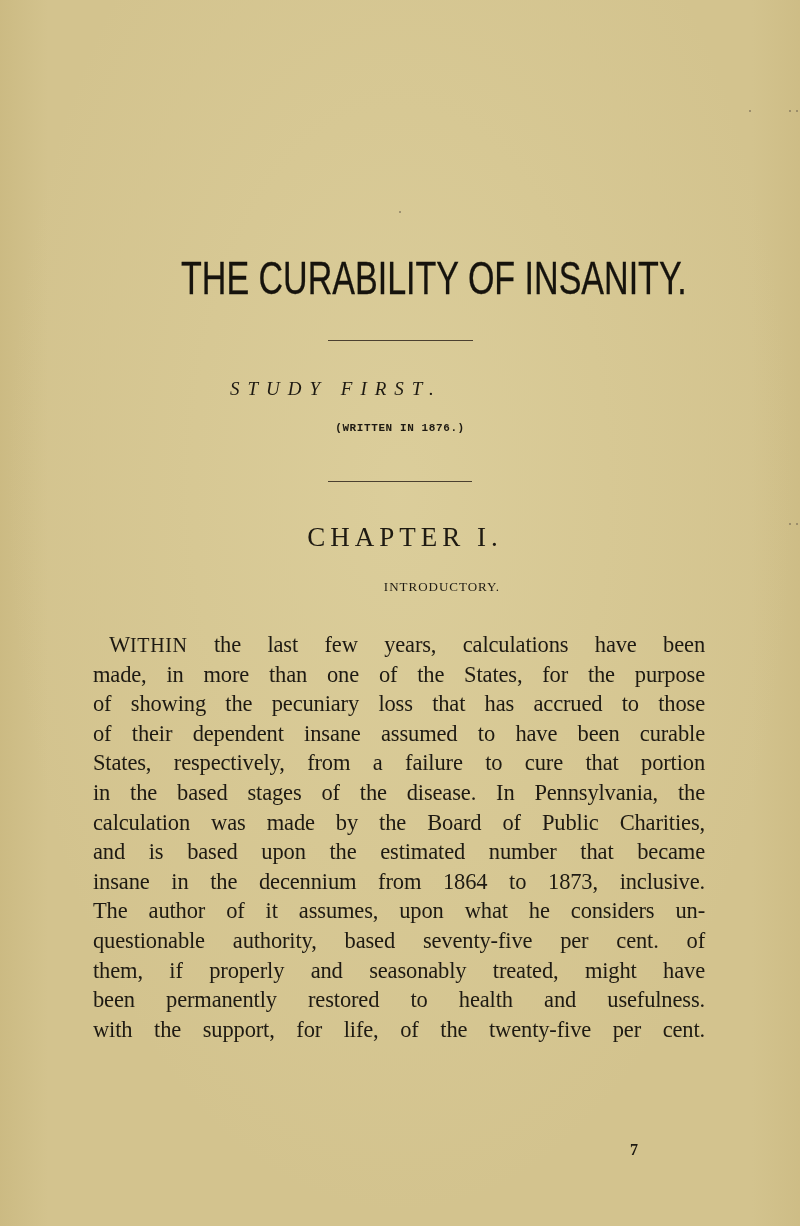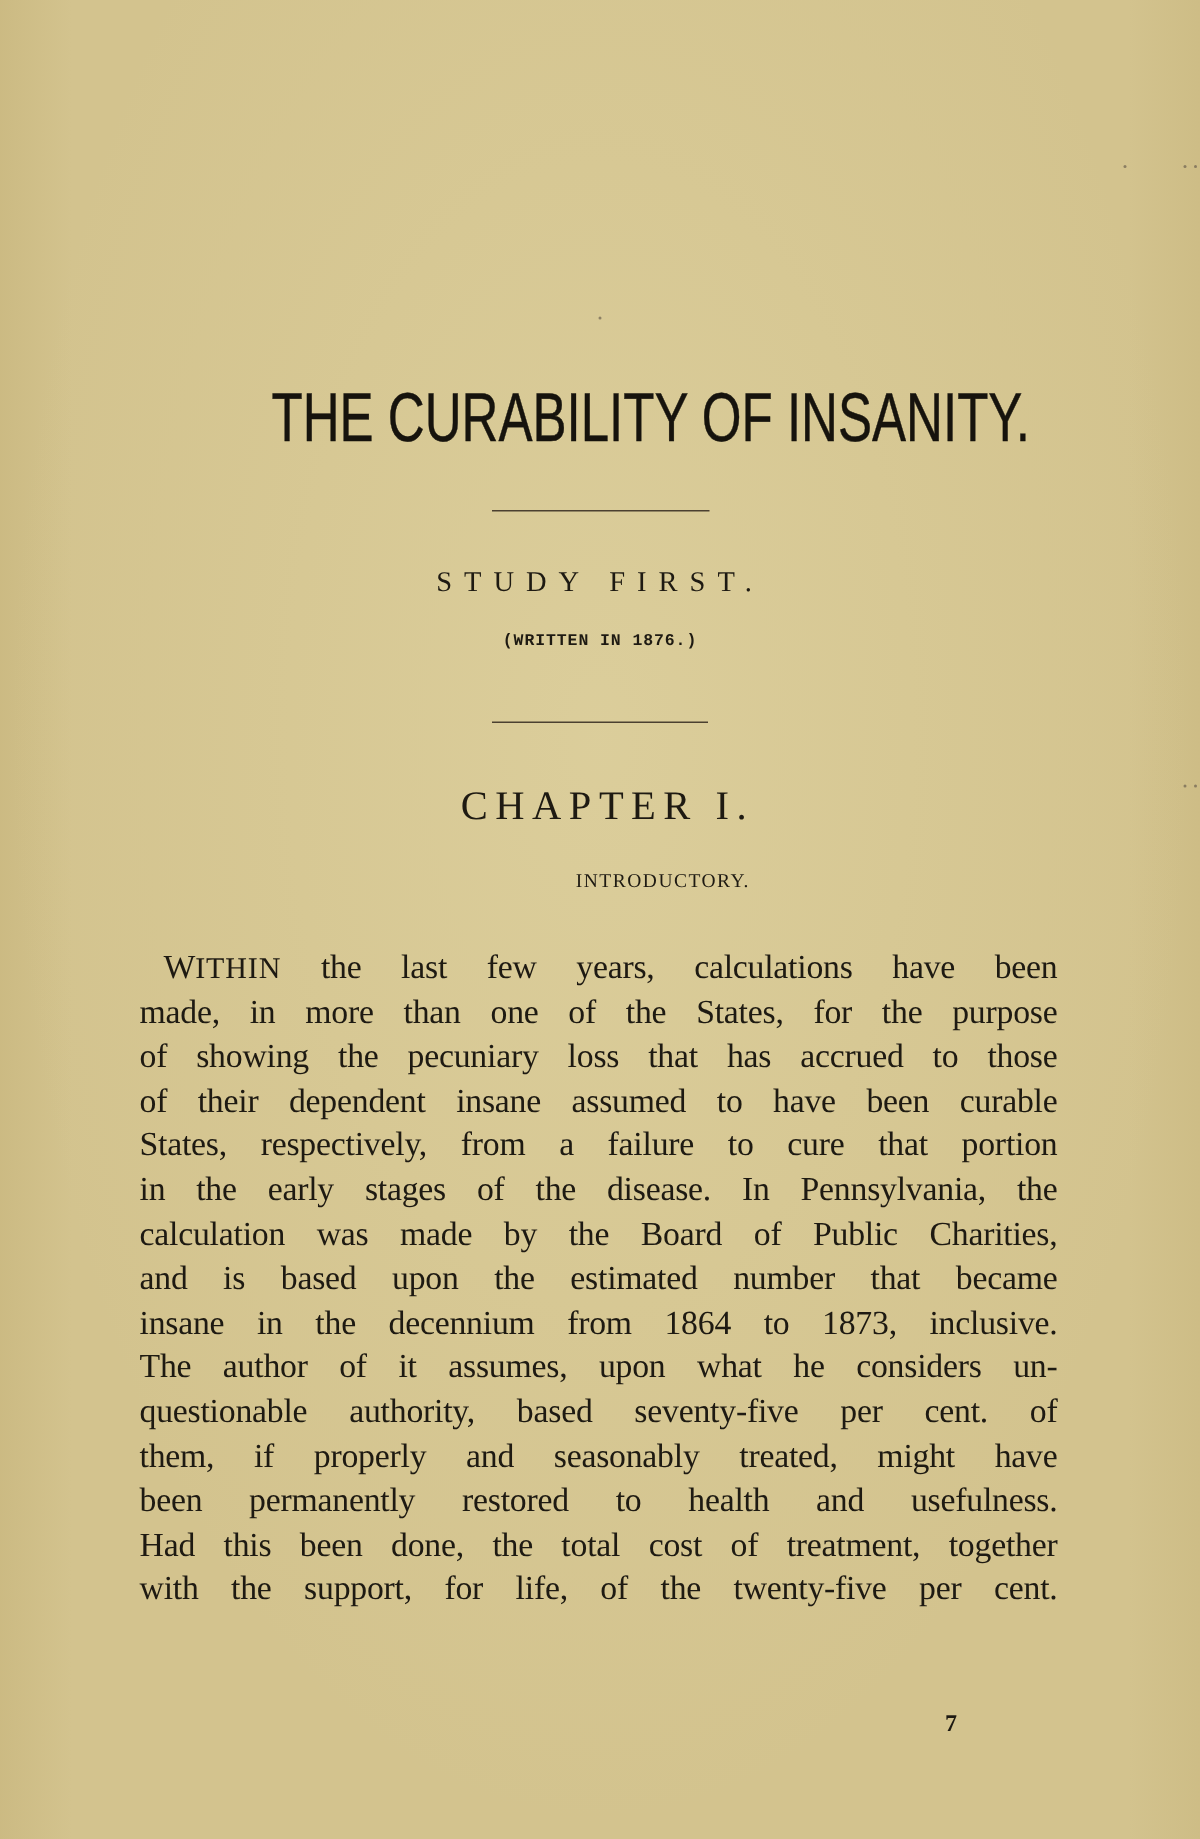--- a/index.html
+++ b/index.html
@@ -44,26 +44,27 @@
       height: 1px;
       background: #4b4030;
     }
     .rule.r1 { left: 328px; top: 340px; width: 145px; }
     .rule.r2 { left: 328px; top: 481px; width: 144px; }
     .study {
       position: absolute;
       left: 230px;
       top: 377px;
       width: 340px;
-      text-align: center;
+      text-align: left;
       font-family: "Liberation Serif", "DejaVu Serif", serif;
       font-size: 19px;
       letter-spacing: 8px;
       line-height: 24px;
       white-space: nowrap;
+      font-style: italic;
     }
     .written {
       position: absolute;
       left: 300px;
       top: 421px;
       width: 200px;
       text-align: center;
       font-family: Liberation Mono, monospace;
       font-weight: bold;
       font-size: 11px;
@@ -150,29 +151,28 @@
   <div class="chapter">CHAPTER I.</div>
 
   <div class="subtitle">INTRODUCTORY.</div>
 
   <div class="body-text">
     <span class="line first"><span class="smallcaps-w">W</span><span class="smallcaps-rest">ITHIN</span><span> the last few years, calculations have been</span></span>
     <span class="line">made, in more than one of the States, for the purpose</span>
     <span class="line">of showing the pecuniary loss that has accrued to those</span>
     <span class="line">of their dependent insane assumed to have been curable</span>
     <span class="line">States, respectively, from a failure to cure that portion</span>
-    <span class="line">in the early stages of the disease.  In Pennsylvania, the</span>
+    <span class="line">in the based stages of the disease.  In Pennsylvania, the</span>
     <span class="line">calculation was made by the Board of Public Charities,</span>
     <span class="line">and is based upon the estimated number that became</span>
     <span class="line">insane in the decennium from 1864 to 1873, inclusive.</span>
     <span class="line">The author of it assumes, upon what he considers un-</span>
     <span class="line">questionable authority, based seventy-five per cent. of</span>
     <span class="line">them, if properly and seasonably treated, might have</span>
     <span class="line">been permanently restored to health and usefulness.</span>
-    <span class="line">Had this been done, the total cost of treatment, together</span>
     <span class="line">with the support, for life, of the twenty-five per cent.</span>
   </div>
 
   <div class="page-number">7</div>
 
   <div class="speck" style="left:749px;top:110px;"></div>
   <div class="speck" style="left:789px;top:110px;"></div>
   <div class="speck" style="left:796px;top:110px;"></div>
   <div class="speck" style="left:399px;top:211px;"></div>
   <div class="speck" style="left:789px;top:523px;"></div>

